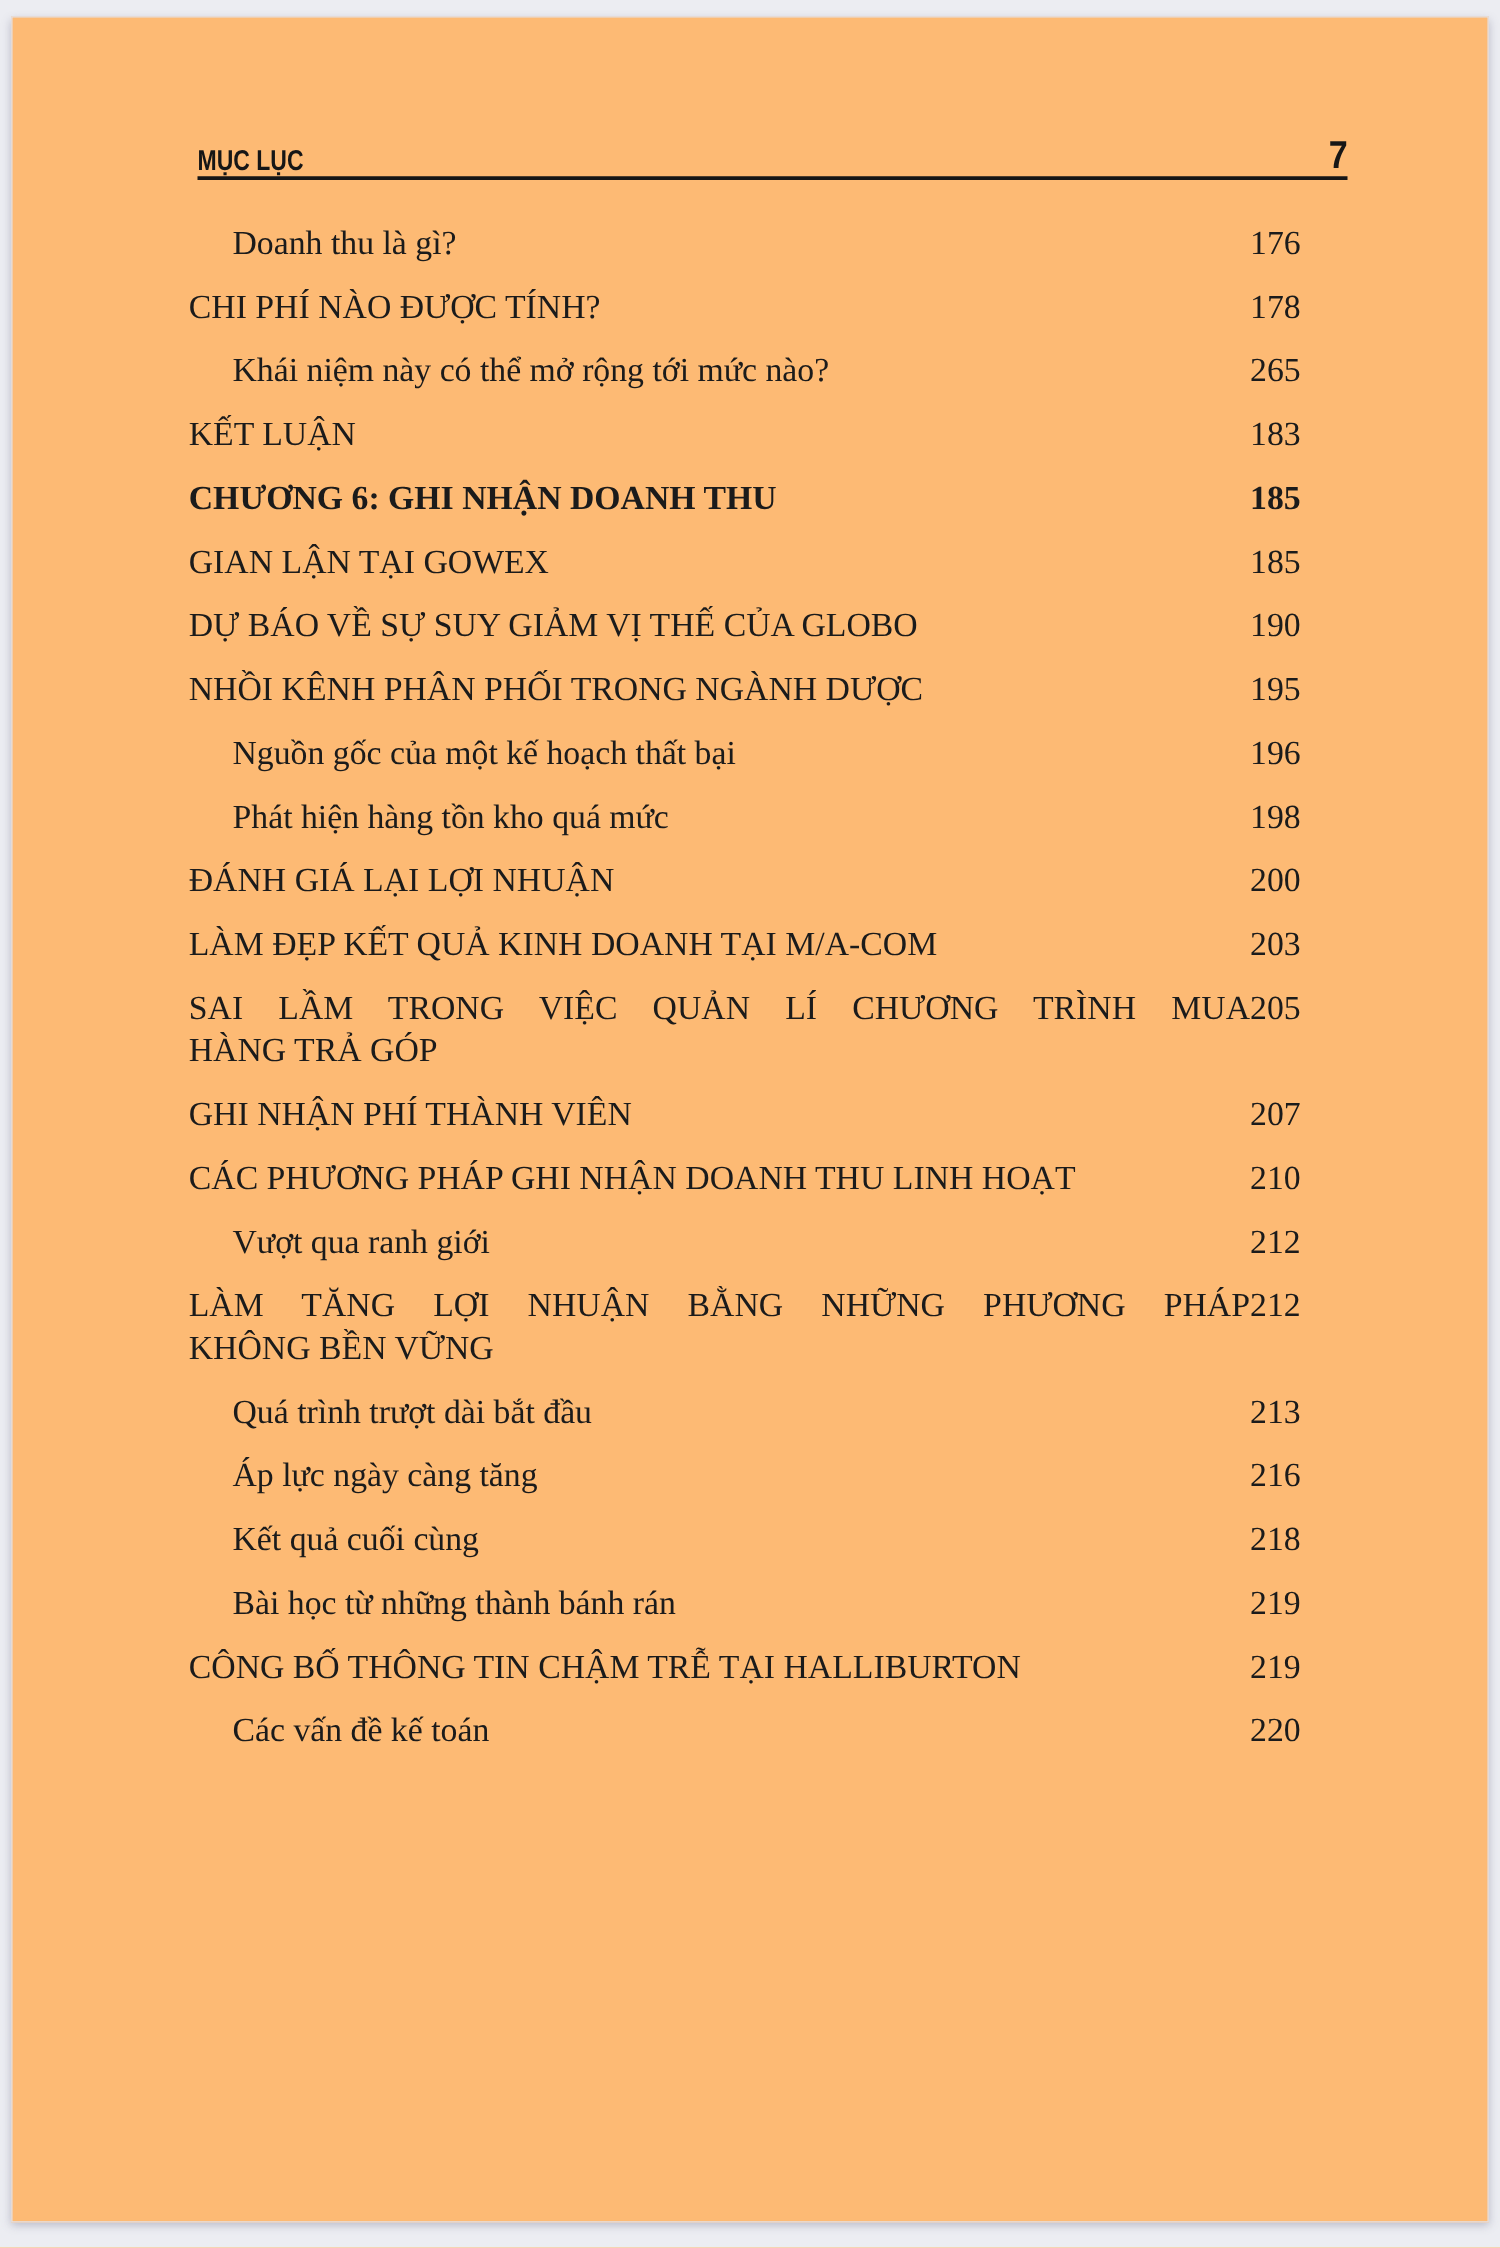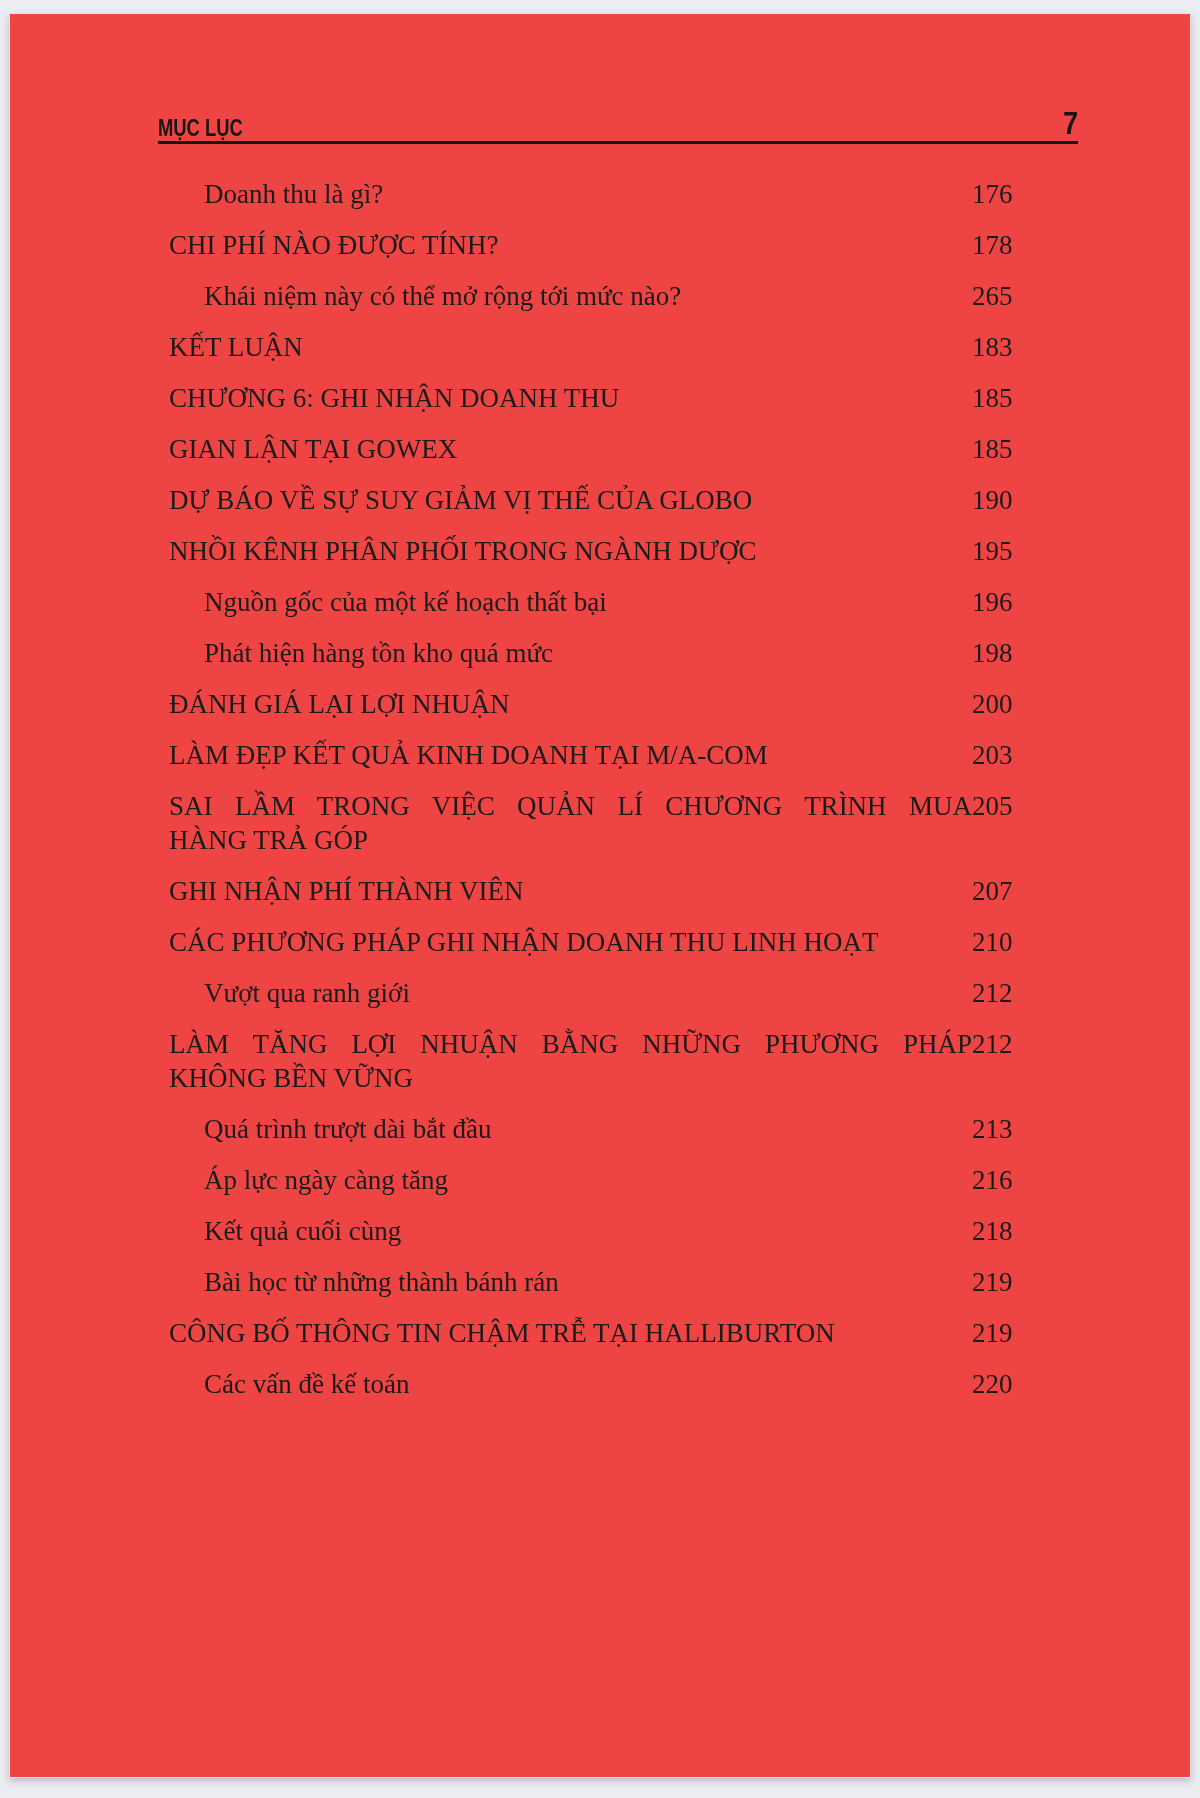--- a/index.html
+++ b/index.html
@@ -6,21 +6,21 @@
   body{
     width:1200px;height:1798px;
     background:#ecedf2;
     overflow:hidden;
     position:relative;
     font-family:"Liberation Serif","DejaVu Serif",serif;
   }
   .sheet{
     position:absolute;
     left:9px;right:9px;top:13px;bottom:20px;
-    background:#ef4444;
+    background:#fdba74;
     border:1px solid #e2e2ea;
     box-shadow:0 3px 7px rgba(90,90,120,.35);
   }
   .header{
     position:absolute;
     top:96px;left:148px;right:112px;
     height:31px;
     border-bottom:3px solid #161616;
   }
   .header-title{
@@ -40,36 +40,36 @@
     font-family:"Liberation Sans","DejaVu Sans",sans-serif;
     font-weight:bold;
     font-size:31px;
     line-height:1;
     color:#161616;
     transform:scaleX(.88);
     transform-origin:right bottom;
   }
   .toc{
     position:absolute;
-    top:163px;left:141px;right:140px;margin-left:18px;
+    top:163px;left:141px;right:112px;
   }
   .row{
     display:flex;
     align-items:flex-start;
     margin-bottom:17px;
     font-size:27px;
     line-height:34px;
     color:#1b1b1b;
   }
   .row .title{
     flex:1 1 auto;
     min-width:0;
   }
   .row.indent .title{padding-left:35px;}
-  .row.bold{font-weight:normal;}
+  .row.bold{font-weight:bold;}
   .row .pg{
     flex:0 0 auto;
     width:78px;
     text-align:left;
   }
   .toc-line.just{
     text-align:justify;
     text-align-last:justify;
     -moz-text-align-last:justify;
   }

